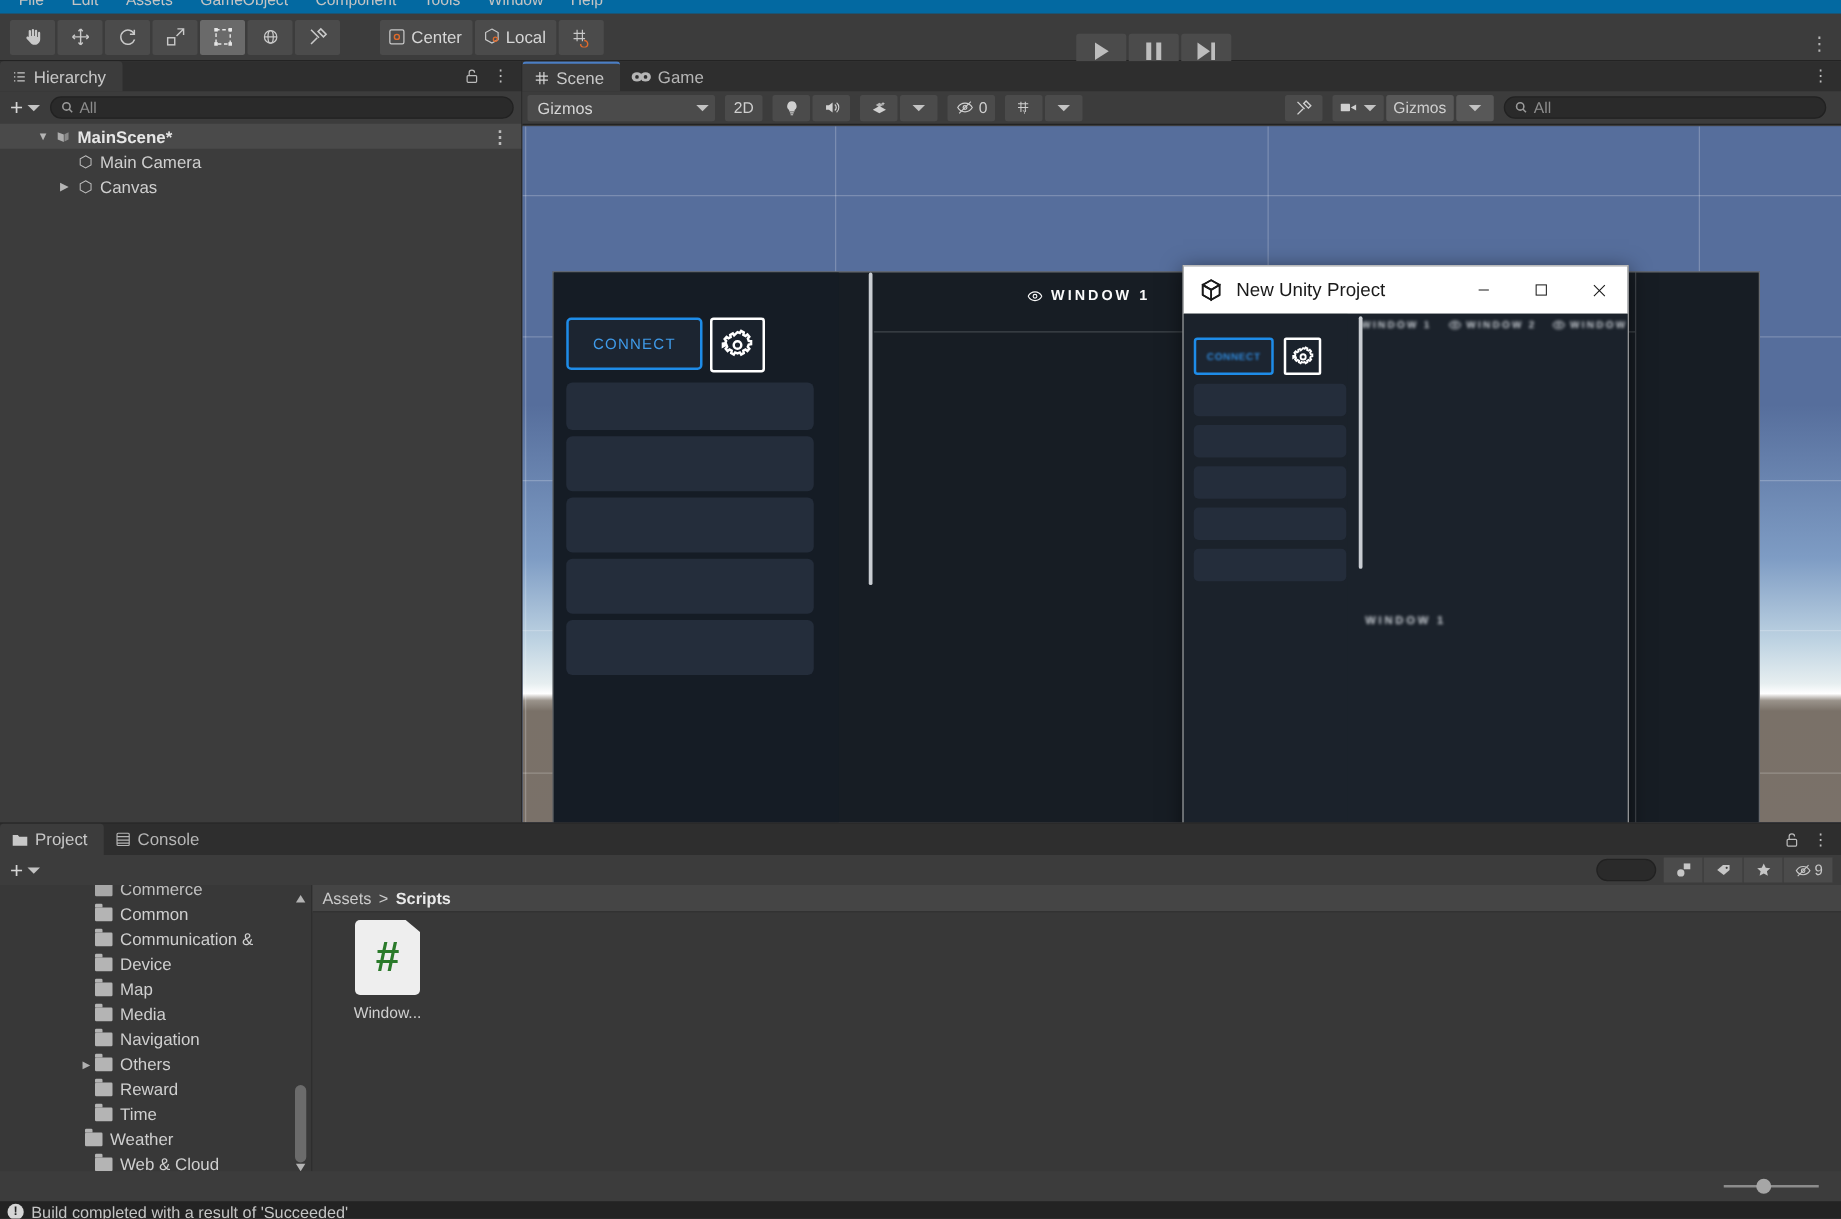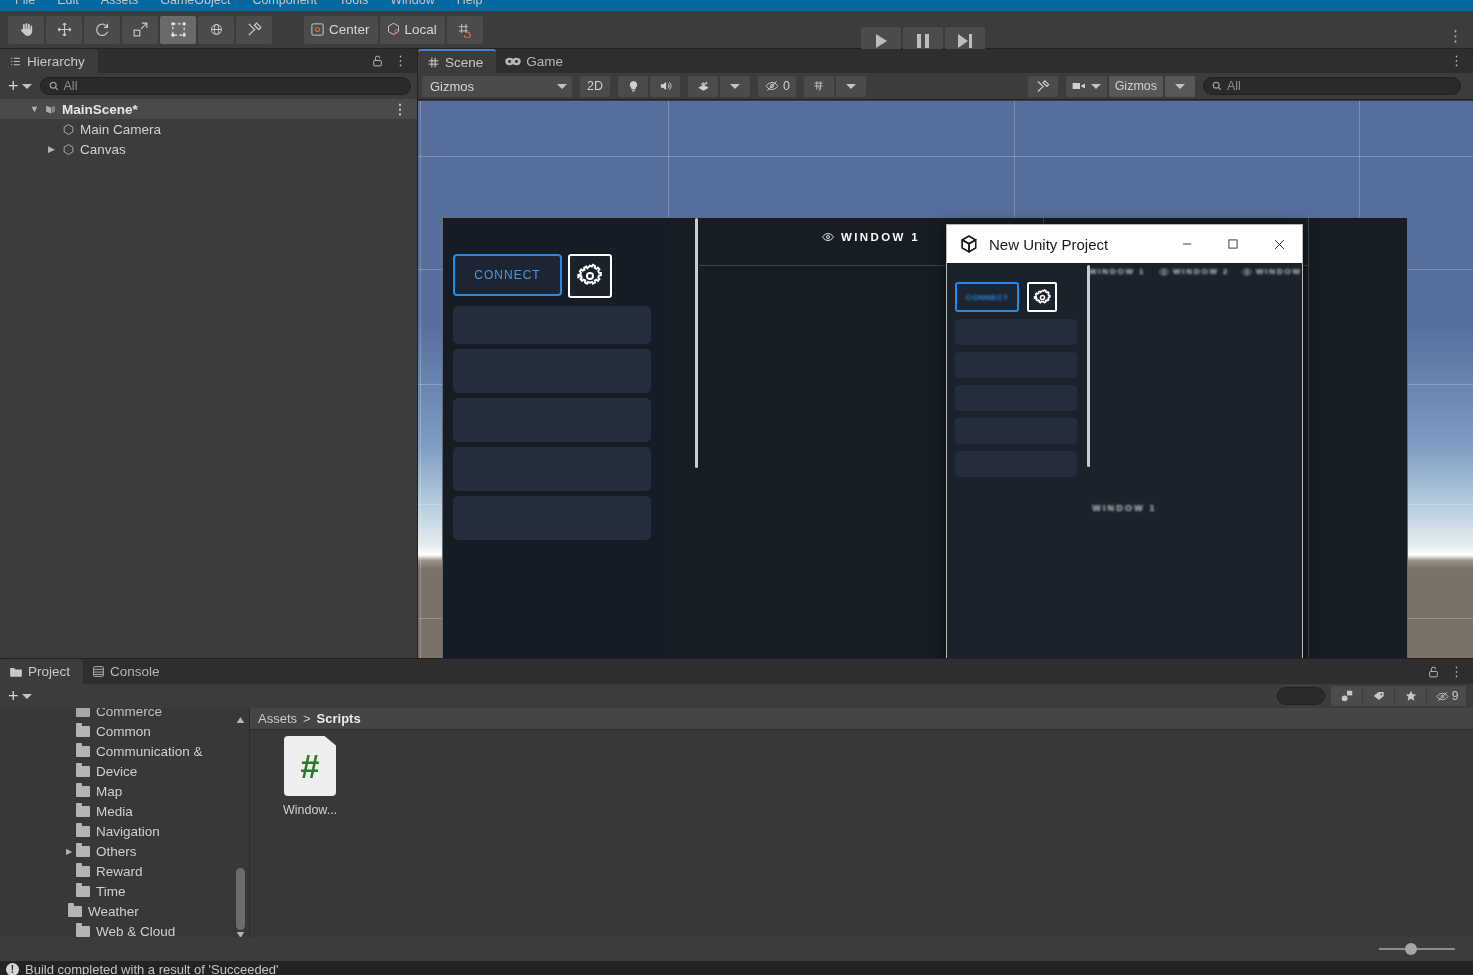--- a/index.html
+++ b/index.html
@@ -175,21 +175,20 @@
     display: flex; align-items: center; justify-content: center; gap: 7px;
     font-size: 11.5px; font-weight: bold; letter-spacing: 2.4px; color: #fafafa;
   }
   .pane-strip { position: absolute; top: 47px; left: 0; right: 0; height: 1px; background: rgba(255,255,255,0.18); }
 
   
   .floatwin {
     position: absolute; left: 946px; top: 212px; width: 357px; height: 504px;
     background: #1b222b; box-shadow: 0 3px 16px rgba(0,0,0,0.55);
     border: 1px solid #b9b9b9;
-    margin-top: 12px;
   }
   .fw-title {
     height: 38px; background: #ffffff; display: flex; align-items: center;
     padding-left: 12px; gap: 10px;
   }
   .fw-title .t { font-size: 15px; color: #1a1a1a; font-family: "Liberation Sans", sans-serif; }
   .fw-ctrls { margin-left: auto; display: flex; height: 38px; }
   .fw-ctrl { width: 46px; height: 38px; display: flex; align-items: center; justify-content: center; color: #1a1a1a; }
   .fw-body { position: relative; height: 465px; background: #1b222b; overflow: hidden; }
   .fw-left { position: absolute; left: 0; top: 0; width: 131px; bottom: 0; background: #1b222b; }

